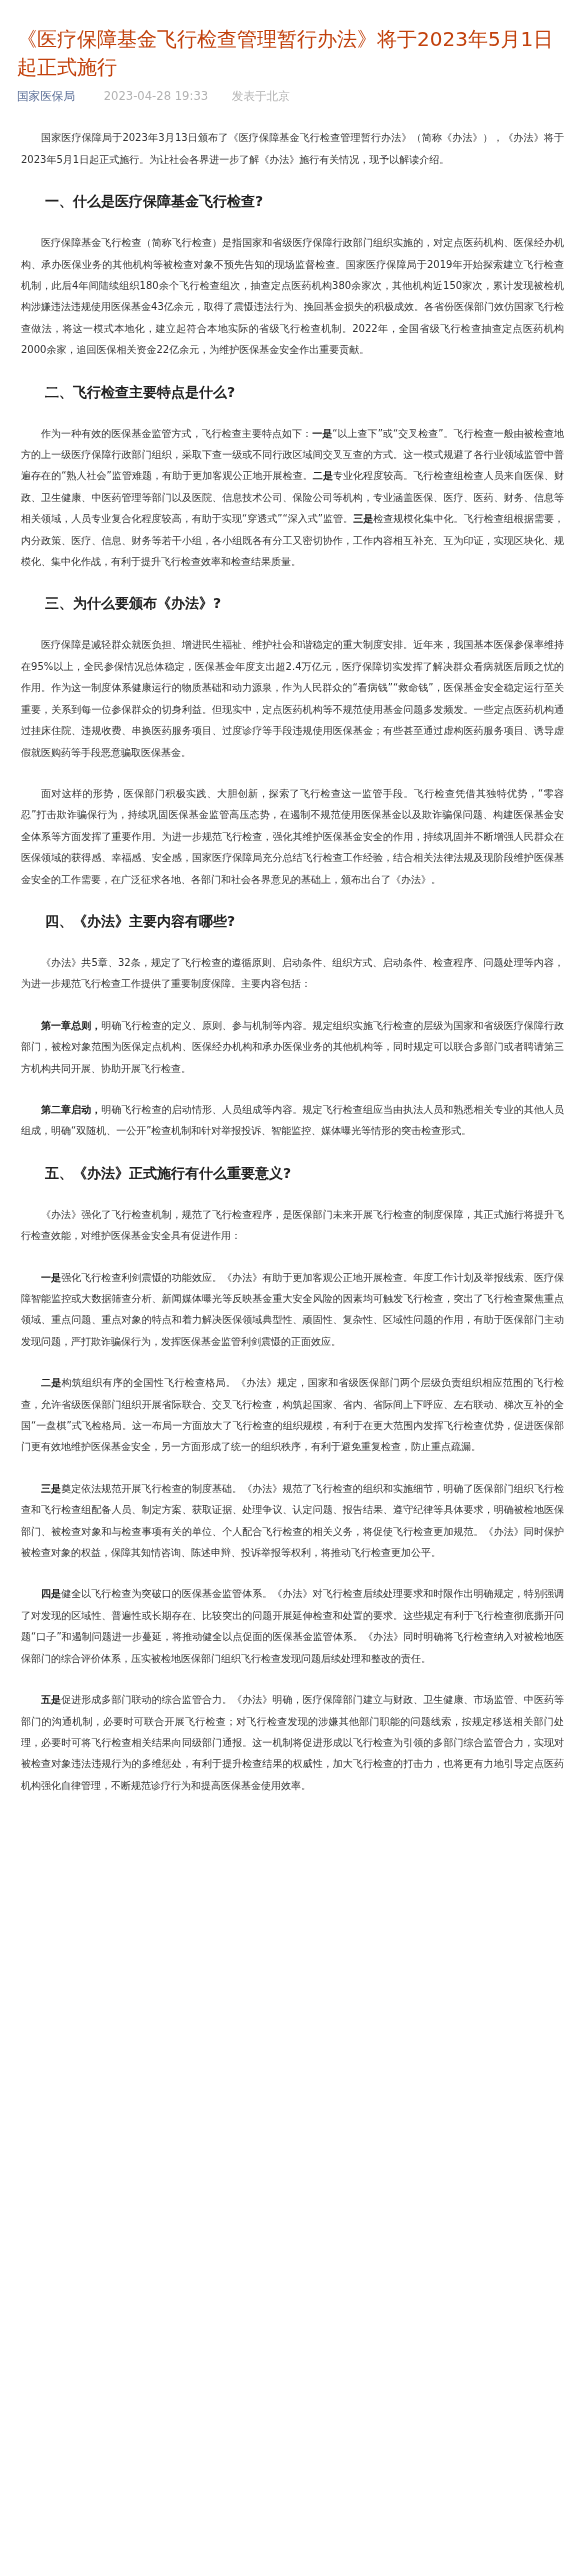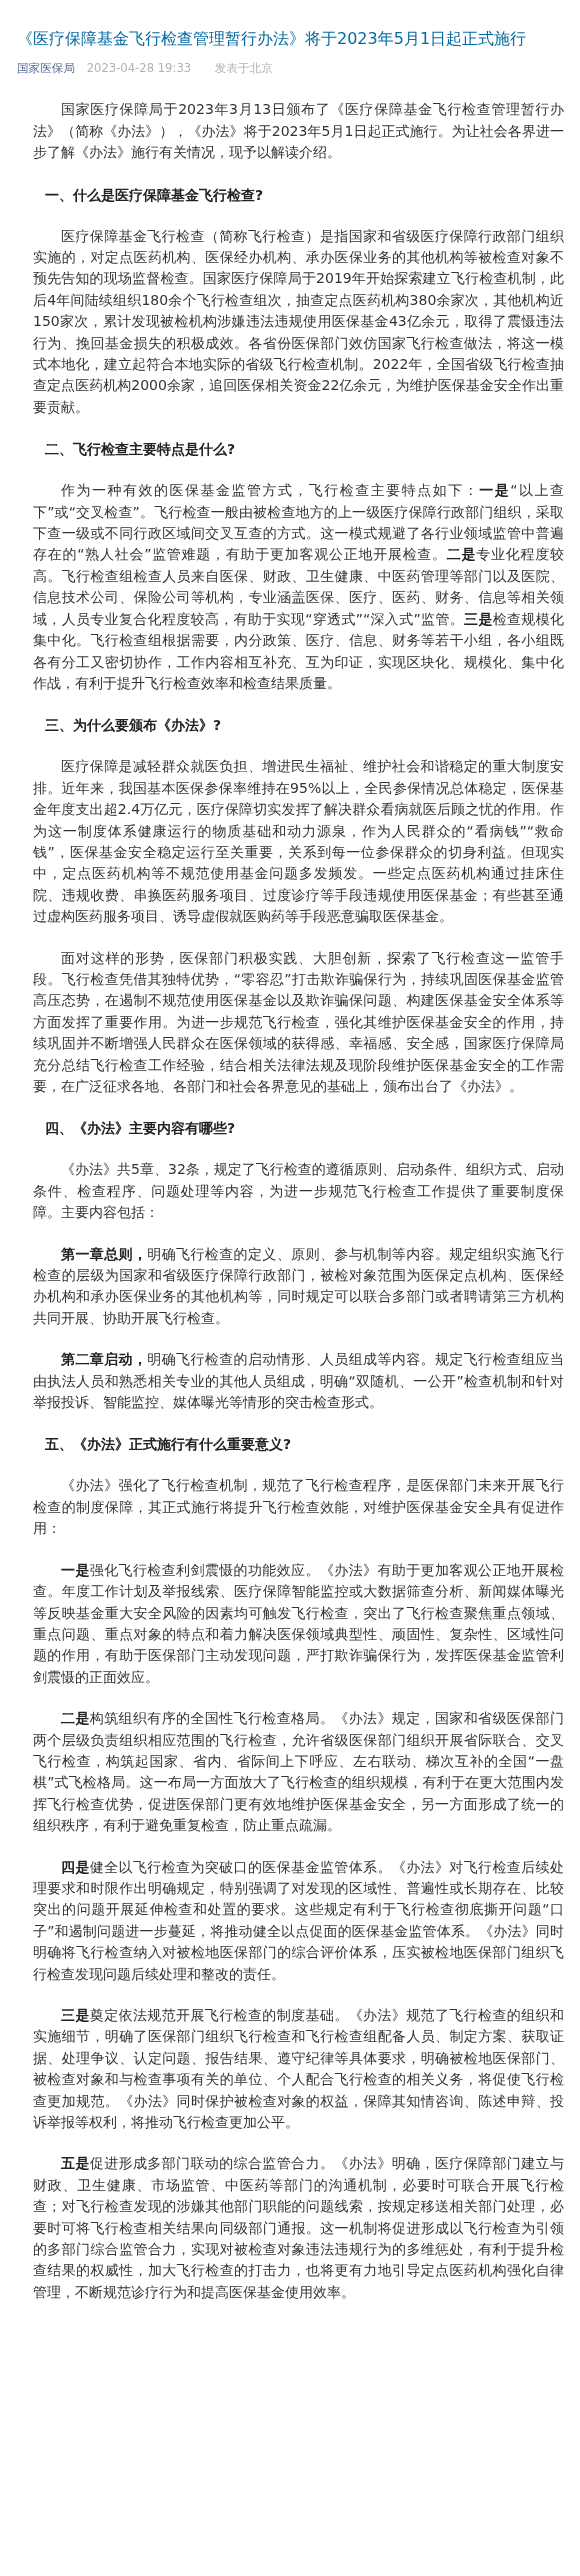--- a/index.html
+++ b/index.html
@@ -1,23 +1,23 @@
 <!DOCTYPE html>
 <html style="font-size:12.4px"><head>
 <meta charset="utf-8">
 <style>
   html, body { margin:0; padding:0; background:#ffffff; }
   body { width:581px; font-family:"DejaVu Sans","Liberation Sans",sans-serif; color:#333333; }
   .page { padding:17px 17px 23px 17px; box-sizing:border-box; width:581px; }
-  .title { font-size:16px; line-height:28px; color:#0369a1; margin:7.7px 0 7.7px 0; font-weight:normal; letter-spacing:0px; }
+  .title { font-size:20px; line-height:28px; color:#c2410c; margin:7.7px 0 7.7px 0; font-weight:normal; letter-spacing:0px; }
   .meta { font-size:11.6px; line-height:17px; margin-bottom:22px; }
-  .meta .source { color:#576b95; margin-right:8px; }
+  .meta .source { color:#576b95; margin-right:25px; }
   .meta .time { color:#b2b2b2; margin-right:20px; }
   .meta .loc { color:#b2b2b2;font-family:Liberation Mono, monospace; }
-  .para { font-size:14px; line-height:21.4px; text-indent:2em; margin:0 0 20px 16px; text-align:justify; color:#333333; }
+  .para { font-size:10px; line-height:21.4px; text-indent:2em; margin:0 0 20px 4px; text-align:justify; color:#333333; }
   .heading { font-size:14px; line-height:22px; text-indent:2em; font-weight:bold; margin:0 0 20px 0; color:#222222; }
   .lead { font-weight:bold; color:#222222; }
 </style>
 </head>
 <body>
 
 <div class="page">
   <h1 class="title">《医疗保障基金飞行检查管理暂行办法》将于2023年5月1日起正式施行</h1>
   <div class="meta">
     <span class="source">国家医保局</span>
@@ -34,18 +34,18 @@
       <p class="para">医疗保障是减轻群众就医负担、增进民生福祉、维护社会和谐稳定的重大制度安排。近年来，我国基本医保参保率维持在95%以上，全民参保情况总体稳定，医保基金年度支出超2.4万亿元，医疗保障切实发挥了解决群众看病就医后顾之忧的作用。作为这一制度体系健康运行的物质基础和动力源泉，作为人民群众的“看病钱”“救命钱”，医保基金安全稳定运行至关重要，关系到每一位参保群众的切身利益。但现实中，定点医药机构等不规范使用基金问题多发频发。一些定点医药机构通过挂床住院、违规收费、串换医药服务项目、过度诊疗等手段违规使用医保基金；有些甚至通过虚构医药服务项目、诱导虚假就医购药等手段恶意骗取医保基金。</p>
       <p class="para">面对这样的形势，医保部门积极实践、大胆创新，探索了飞行检查这一监管手段。飞行检查凭借其独特优势，“零容忍”打击欺诈骗保行为，持续巩固医保基金监管高压态势，在遏制不规范使用医保基金以及欺诈骗保问题、构建医保基金安全体系等方面发挥了重要作用。为进一步规范飞行检查，强化其维护医保基金安全的作用，持续巩固并不断增强人民群众在医保领域的获得感、幸福感、安全感，国家医疗保障局充分总结飞行检查工作经验，结合相关法律法规及现阶段维护医保基金安全的工作需要，在广泛征求各地、各部门和社会各界意见的基础上，颁布出台了《办法》。</p>
       <p class="heading">四、《办法》主要内容有哪些?</p>
       <p class="para">《办法》共5章、32条，规定了飞行检查的遵循原则、启动条件、组织方式、启动条件、检查程序、问题处理等内容，为进一步规范飞行检查工作提供了重要制度保障。主要内容包括：</p>
       <p class="para"><span class="lead">第一章总则，</span><span>明确飞行检查的定义、原则、参与机制等内容。规定组织实施飞行检查的层级为国家和省级医疗保障行政部门，被检对象范围为医保定点机构、医保经办机构和承办医保业务的其他机构等，同时规定可以联合多部门或者聘请第三方机构共同开展、协助开展飞行检查。</span></p>
       <p class="para"><span class="lead">第二章启动，</span><span>明确飞行检查的启动情形、人员组成等内容。规定飞行检查组应当由执法人员和熟悉相关专业的其他人员组成，明确“双随机、一公开”检查机制和针对举报投诉、智能监控、媒体曝光等情形的突击检查形式。</span></p>
       <p class="heading">五、《办法》正式施行有什么重要意义?</p>
       <p class="para">《办法》强化了飞行检查机制，规范了飞行检查程序，是医保部门未来开展飞行检查的制度保障，其正式施行将提升飞行检查效能，对维护医保基金安全具有促进作用：</p>
       <p class="para"><span class="lead">一是</span><span>强化飞行检查利剑震慑的功能效应。《办法》有助于更加客观公正地开展检查。年度工作计划及举报线索、医疗保障智能监控或大数据筛查分析、新闻媒体曝光等反映基金重大安全风险的因素均可触发飞行检查，突出了飞行检查聚焦重点领域、重点问题、重点对象的特点和着力解决医保领域典型性、顽固性、复杂性、区域性问题的作用，有助于医保部门主动发现问题，严打欺诈骗保行为，发挥医保基金监管利剑震慑的正面效应。</span></p>
       <p class="para"><span class="lead">二是</span><span>构筑组织有序的全国性飞行检查格局。《办法》规定，国家和省级医保部门两个层级负责组织相应范围的飞行检查，允许省级医保部门组织开展省际联合、交叉飞行检查，构筑起国家、省内、省际间上下呼应、左右联动、梯次互补的全国“一盘棋”式飞检格局。这一布局一方面放大了飞行检查的组织规模，有利于在更大范围内发挥飞行检查优势，促进医保部门更有效地维护医保基金安全，另一方面形成了统一的组织秩序，有利于避免重复检查，防止重点疏漏。</span></p>
+      <p class="para"><span class="lead">三是</span><span>奠定依法规范开展飞行检查的制度基础。《办法》规范了飞行检查的组织和实施细节，明确了医保部门组织飞行检查和飞行检查组配备人员、制定方案、获取证据、处理争议、认定问题、报告结果、遵守纪律等具体要求，明确被检地医保部门、被检查对象和与检查事项有关的单位、个人配合飞行检查的相关义务，将促使飞行检查更加规范。《办法》同时保护被检查对象的权益，保障其知情咨询、陈述申辩、投诉举报等权利，将推动飞行检查更加公平。</span></p>
       <p class="para"><span class="lead">四是</span><span>健全以飞行检查为突破口的医保基金监管体系。《办法》对飞行检查后续处理要求和时限作出明确规定，特别强调了对发现的区域性、普遍性或长期存在、比较突出的问题开展延伸检查和处置的要求。这些规定有利于飞行检查彻底撕开问题“口子”和遏制问题进一步蔓延，将推动健全以点促面的医保基金监管体系。《办法》同时明确将飞行检查纳入对被检地医保部门的综合评价体系，压实被检地医保部门组织飞行检查发现问题后续处理和整改的责任。</span></p>
-      <p class="para"><span class="lead">三是</span><span>奠定依法规范开展飞行检查的制度基础。《办法》规范了飞行检查的组织和实施细节，明确了医保部门组织飞行检查和飞行检查组配备人员、制定方案、获取证据、处理争议、认定问题、报告结果、遵守纪律等具体要求，明确被检地医保部门、被检查对象和与检查事项有关的单位、个人配合飞行检查的相关义务，将促使飞行检查更加规范。《办法》同时保护被检查对象的权益，保障其知情咨询、陈述申辩、投诉举报等权利，将推动飞行检查更加公平。</span></p>
       <p class="para"><span class="lead">五是</span><span>促进形成多部门联动的综合监管合力。《办法》明确，医疗保障部门建立与财政、卫生健康、市场监管、中医药等部门的沟通机制，必要时可联合开展飞行检查；对飞行检查发现的涉嫌其他部门职能的问题线索，按规定移送相关部门处理，必要时可将飞行检查相关结果向同级部门通报。这一机制将促进形成以飞行检查为引领的多部门综合监管合力，实现对被检查对象违法违规行为的多维惩处，有利于提升检查结果的权威性，加大飞行检查的打击力，也将更有力地引导定点医药机构强化自律管理，不断规范诊疗行为和提高医保基金使用效率。</span></p>
     </div>
 </div>
 
 
 </body></html>

